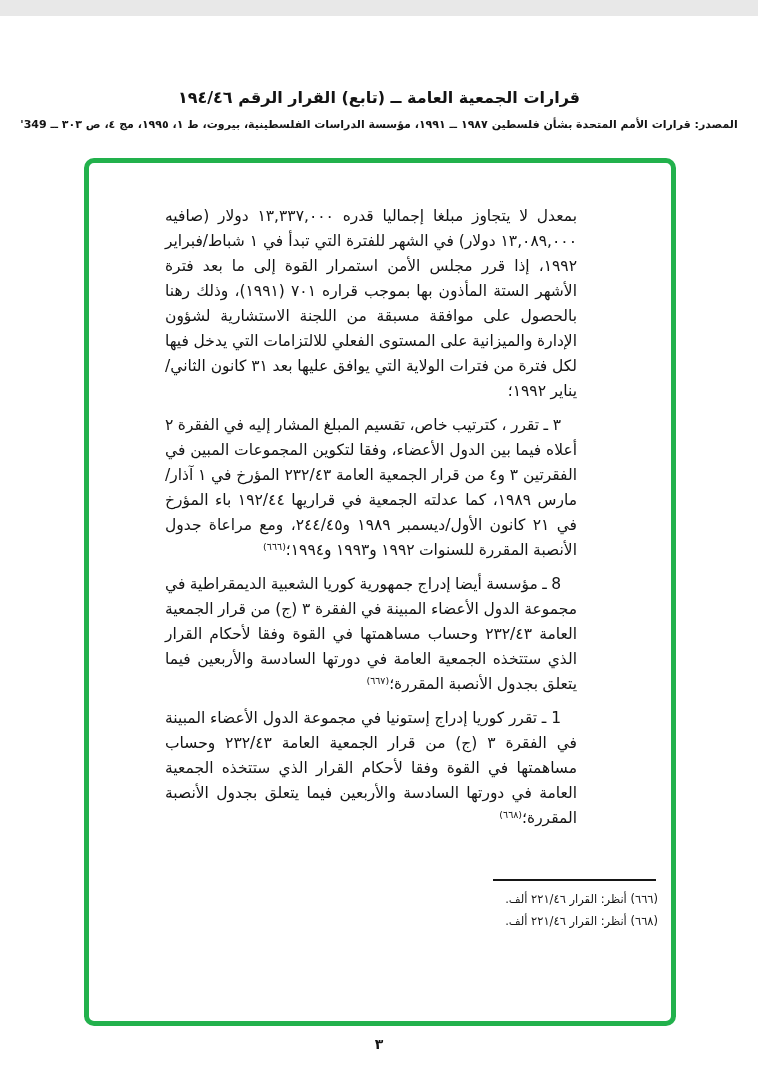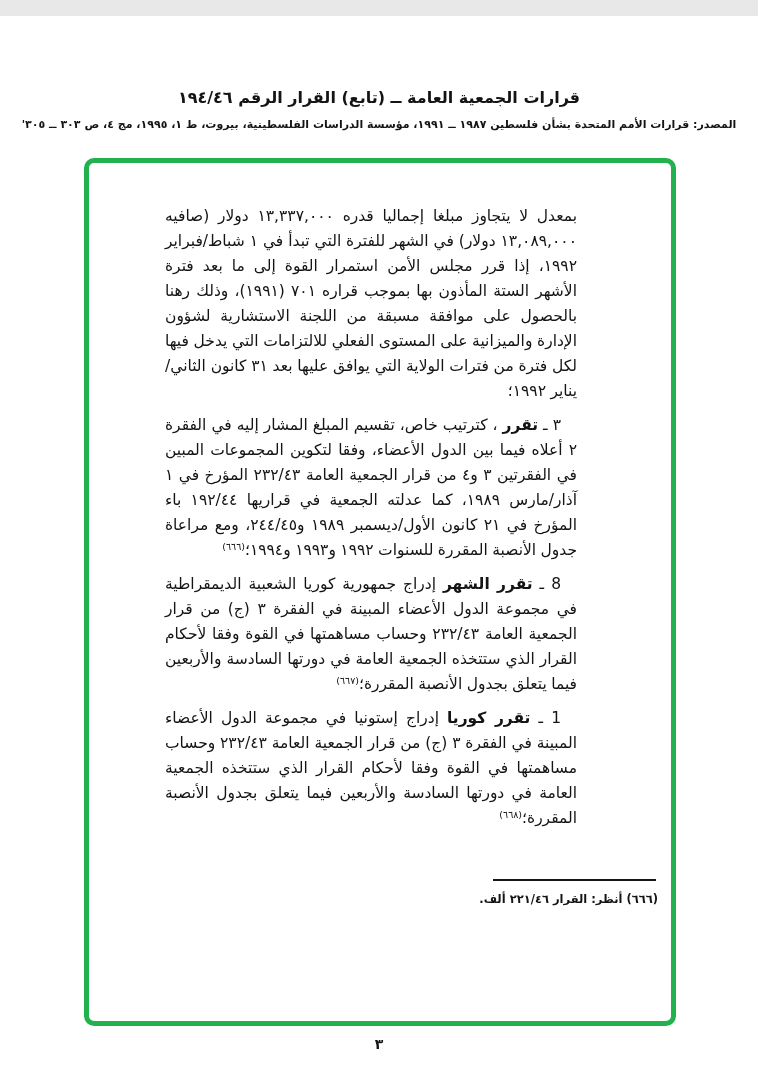--- a/index.html
+++ b/index.html
@@ -46,73 +46,74 @@
     left: 165px; top: 188px;
     width: 412px;
     direction: rtl;
     text-align: justify;
     font-size: 15.5px;
     line-height: 25px;
     word-spacing: -0.5px;
   }
   .body-text p { margin: 0 0 9px 0; }
   .body-text p.numbered { text-indent: 16px; }
-  .body-text b { font-weight: bold; }
+  .body-text b { font-weight: normal; }
   .fn-ref {
     font-size: 9.5px;
     line-height: 0;
     vertical-align: 5px;
     letter-spacing: -0.5px;
   }
   .fn-rule {
     position: absolute;
     left: 493px; top: 863px;
     width: 163px; height: 2px;
     background: #161616;
   }
   .footnotes {
     position: absolute;
     top: 872px;
     right: 100px;
     width: 260px;
     direction: rtl;
     text-align: right;
     font-size: 11.5px;
-    font-weight: bold;
+    font-weight: normal;
     line-height: 22px;
     white-space: nowrap;
   }
   .page-num {
     position: absolute;
     top: 1020px; left: 0;
     width: 100%;
     text-align: center;
     font-size: 14px;
     font-weight: bold;
   }
 </style>
 </head>
 <body>
 
 <div class="page">
 
   <div class="m-title">قرارات الجمعية العامة ــ (تابع) القرار الرقم ١٩٤/٤٦</div>
 
-  <div class="m-source">المصدر: قرارات الأمم المتحدة بشأن فلسطين ١٩٨٧ ــ ١٩٩١، مؤسسة الدراسات الفلسطينية، بيروت، ط ١، ١٩٩٥، مج ٤، ص ٣٠٣ ــ ٣٠٥'</div>
+  <div class="m-source">المصدر: قرارات الأمم المتحدة بشأن فلسطين ١٩٨٧ ــ ١٩٩١، مؤسسة الدراسات الفلسطينية، بيروت، ط ١، ١٩٩٥، مج ٤، ص ٣٠٣ ــ 349'</div>
 
   <div class="frame" style="border-color: rgb(34, 177, 76);"></div>
 
   <div class="body-text" id="paras">
       <p>بمعدل لا يتجاوز مبلغا إجماليا قدره ١٣,٣٣٧,٠٠٠ دولار (صافيه ١٣,٠٨٩,٠٠٠ دولار) في الشهر للفترة التي تبدأ في ١ شباط/فبراير ١٩٩٢، إذا قرر مجلس الأمن استمرار القوة إلى ما بعد فترة الأشهر الستة المأذون بها بموجب قراره ٧٠١ (١٩٩١)، وذلك رهنا بالحصول على موافقة مسبقة من اللجنة الاستشارية لشؤون الإدارة والميزانية على المستوى الفعلي للالتزامات التي يدخل فيها لكل فترة من فترات الولاية التي يوافق عليها بعد ٣١ كانون الثاني/يناير ١٩٩٢؛</p>
       <p class="numbered"><span>٣ ـ </span><b>تقرر</b> ، كترتيب خاص، تقسيم المبلغ المشار إليه في الفقرة ٢ أعلاه فيما بين الدول الأعضاء، وفقا لتكوين المجموعات المبين في الفقرتين ٣ و٤ من قرار الجمعية العامة ٢٣٢/٤٣ المؤرخ في ١ آذار/مارس ١٩٨٩، كما عدلته الجمعية في قراريها ١٩٢/٤٤ باء المؤرخ في ٢١ كانون الأول/ديسمبر ١٩٨٩ و٢٤٤/٤٥، ومع مراعاة جدول الأنصبة المقررة للسنوات ١٩٩٢ و١٩٩٣ و١٩٩٤؛<sup class="fn-ref">(٦٦٦)</sup></p>
-      <p class="numbered"><span>8 ـ </span><b>تقرر الشهر</b> إدراج جمهورية كوريا الشعبية الديمقراطية في مجموعة الدول الأعضاء المبينة في الفقرة ٣ (ج) من قرار الجمعية العامة ٢٣٢/٤٣ وحساب مساهمتها في القوة وفقا لأحكام القرار الذي ستتخذه الجمعية العامة في دورتها السادسة والأربعين فيما يتعلق بجدول الأنصبة المقررة؛<sup class="fn-ref">(٦٦٧)</sup></p>
+      <p class="numbered"><span>8 ـ </span><b>مؤسسة أيضا</b> إدراج جمهورية كوريا الشعبية الديمقراطية في مجموعة الدول الأعضاء المبينة في الفقرة ٣ (ج) من قرار الجمعية العامة ٢٣٢/٤٣ وحساب مساهمتها في القوة وفقا لأحكام القرار الذي ستتخذه الجمعية العامة في دورتها السادسة والأربعين فيما يتعلق بجدول الأنصبة المقررة؛<sup class="fn-ref">(٦٦٧)</sup></p>
       <p class="numbered"><span>1 ـ </span><b>تقرر كوريا</b> إدراج إستونيا في مجموعة الدول الأعضاء المبينة في الفقرة ٣ (ج) من قرار الجمعية العامة ٢٣٢/٤٣ وحساب مساهمتها في القوة وفقا لأحكام القرار الذي ستتخذه الجمعية العامة في دورتها السادسة والأربعين فيما يتعلق بجدول الأنصبة المقررة؛<sup class="fn-ref">(٦٦٨)</sup></p>
     </div>
 
   <div class="fn-rule"></div>
 
   <div class="footnotes" id="fns">
       <div><span>(٦٦٦) </span><span>أنظر: القرار ٢٢١/٤٦ ألف.</span></div>
+      <div><span>(٦٦٨) </span><span>أنظر: القرار ٢٢١/٤٦ ألف.</span></div>
     </div>
 
   <div class="page-num">٣</div>
 
 </div>
 
 </body></html>

